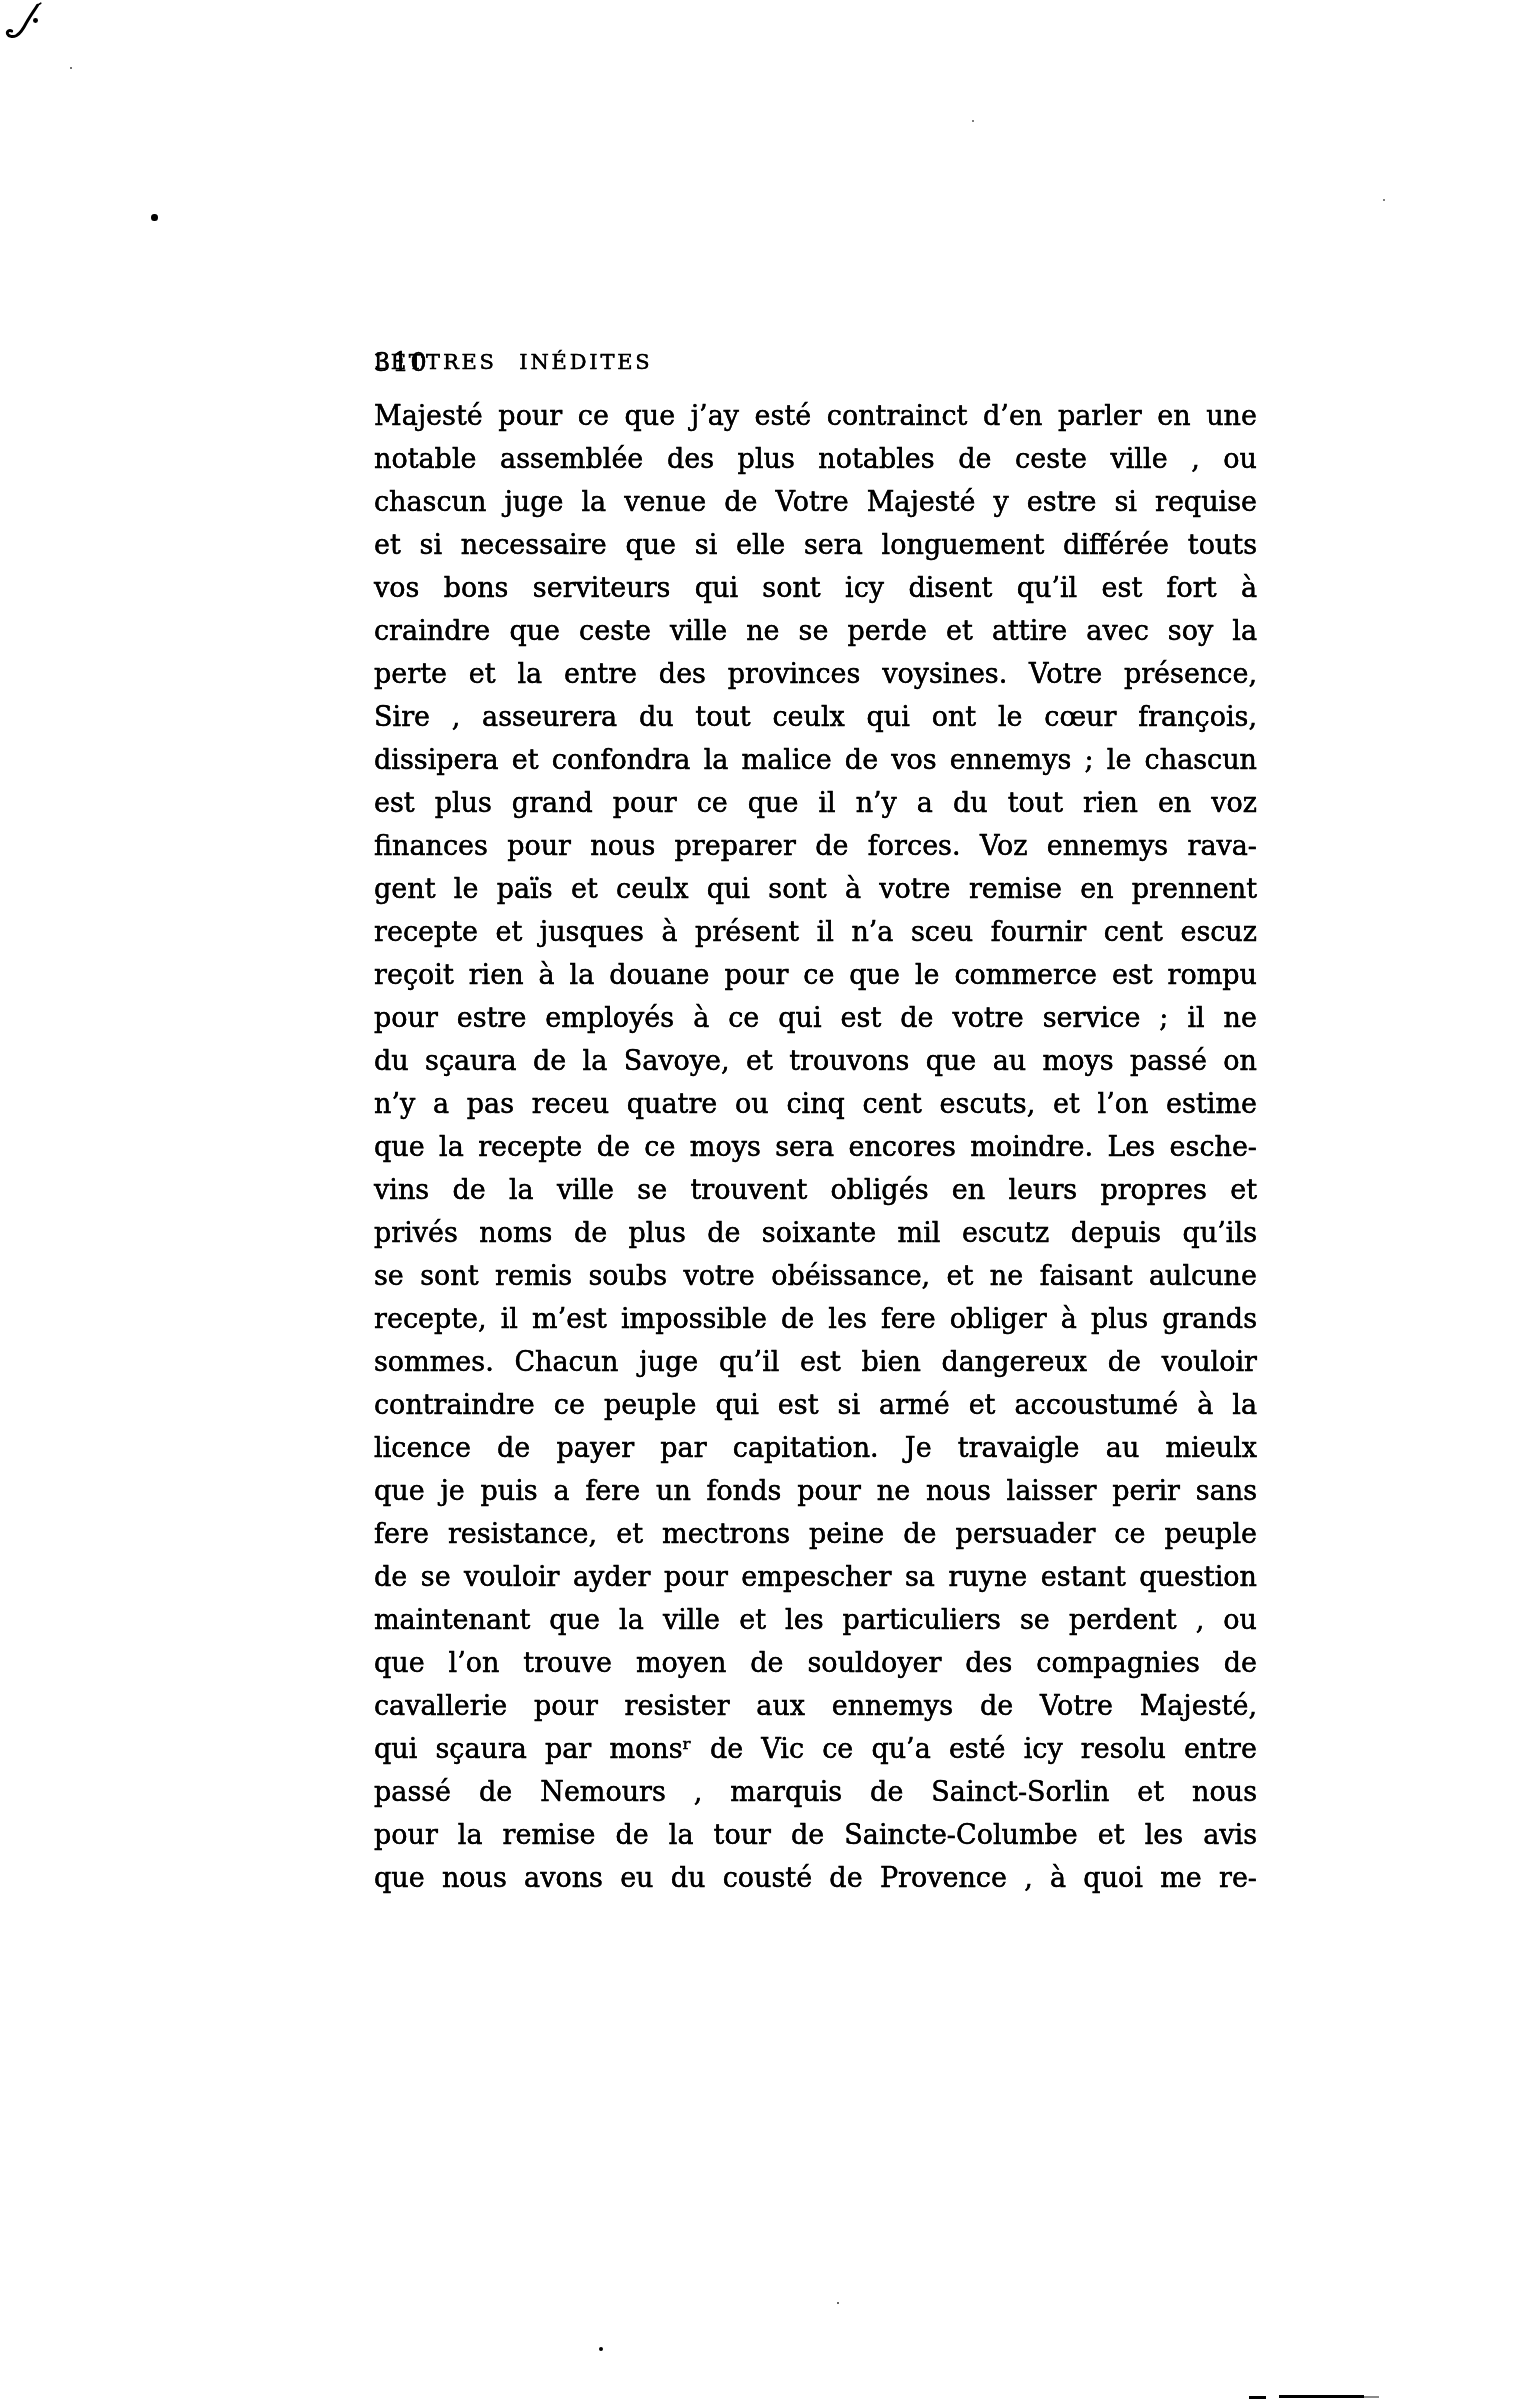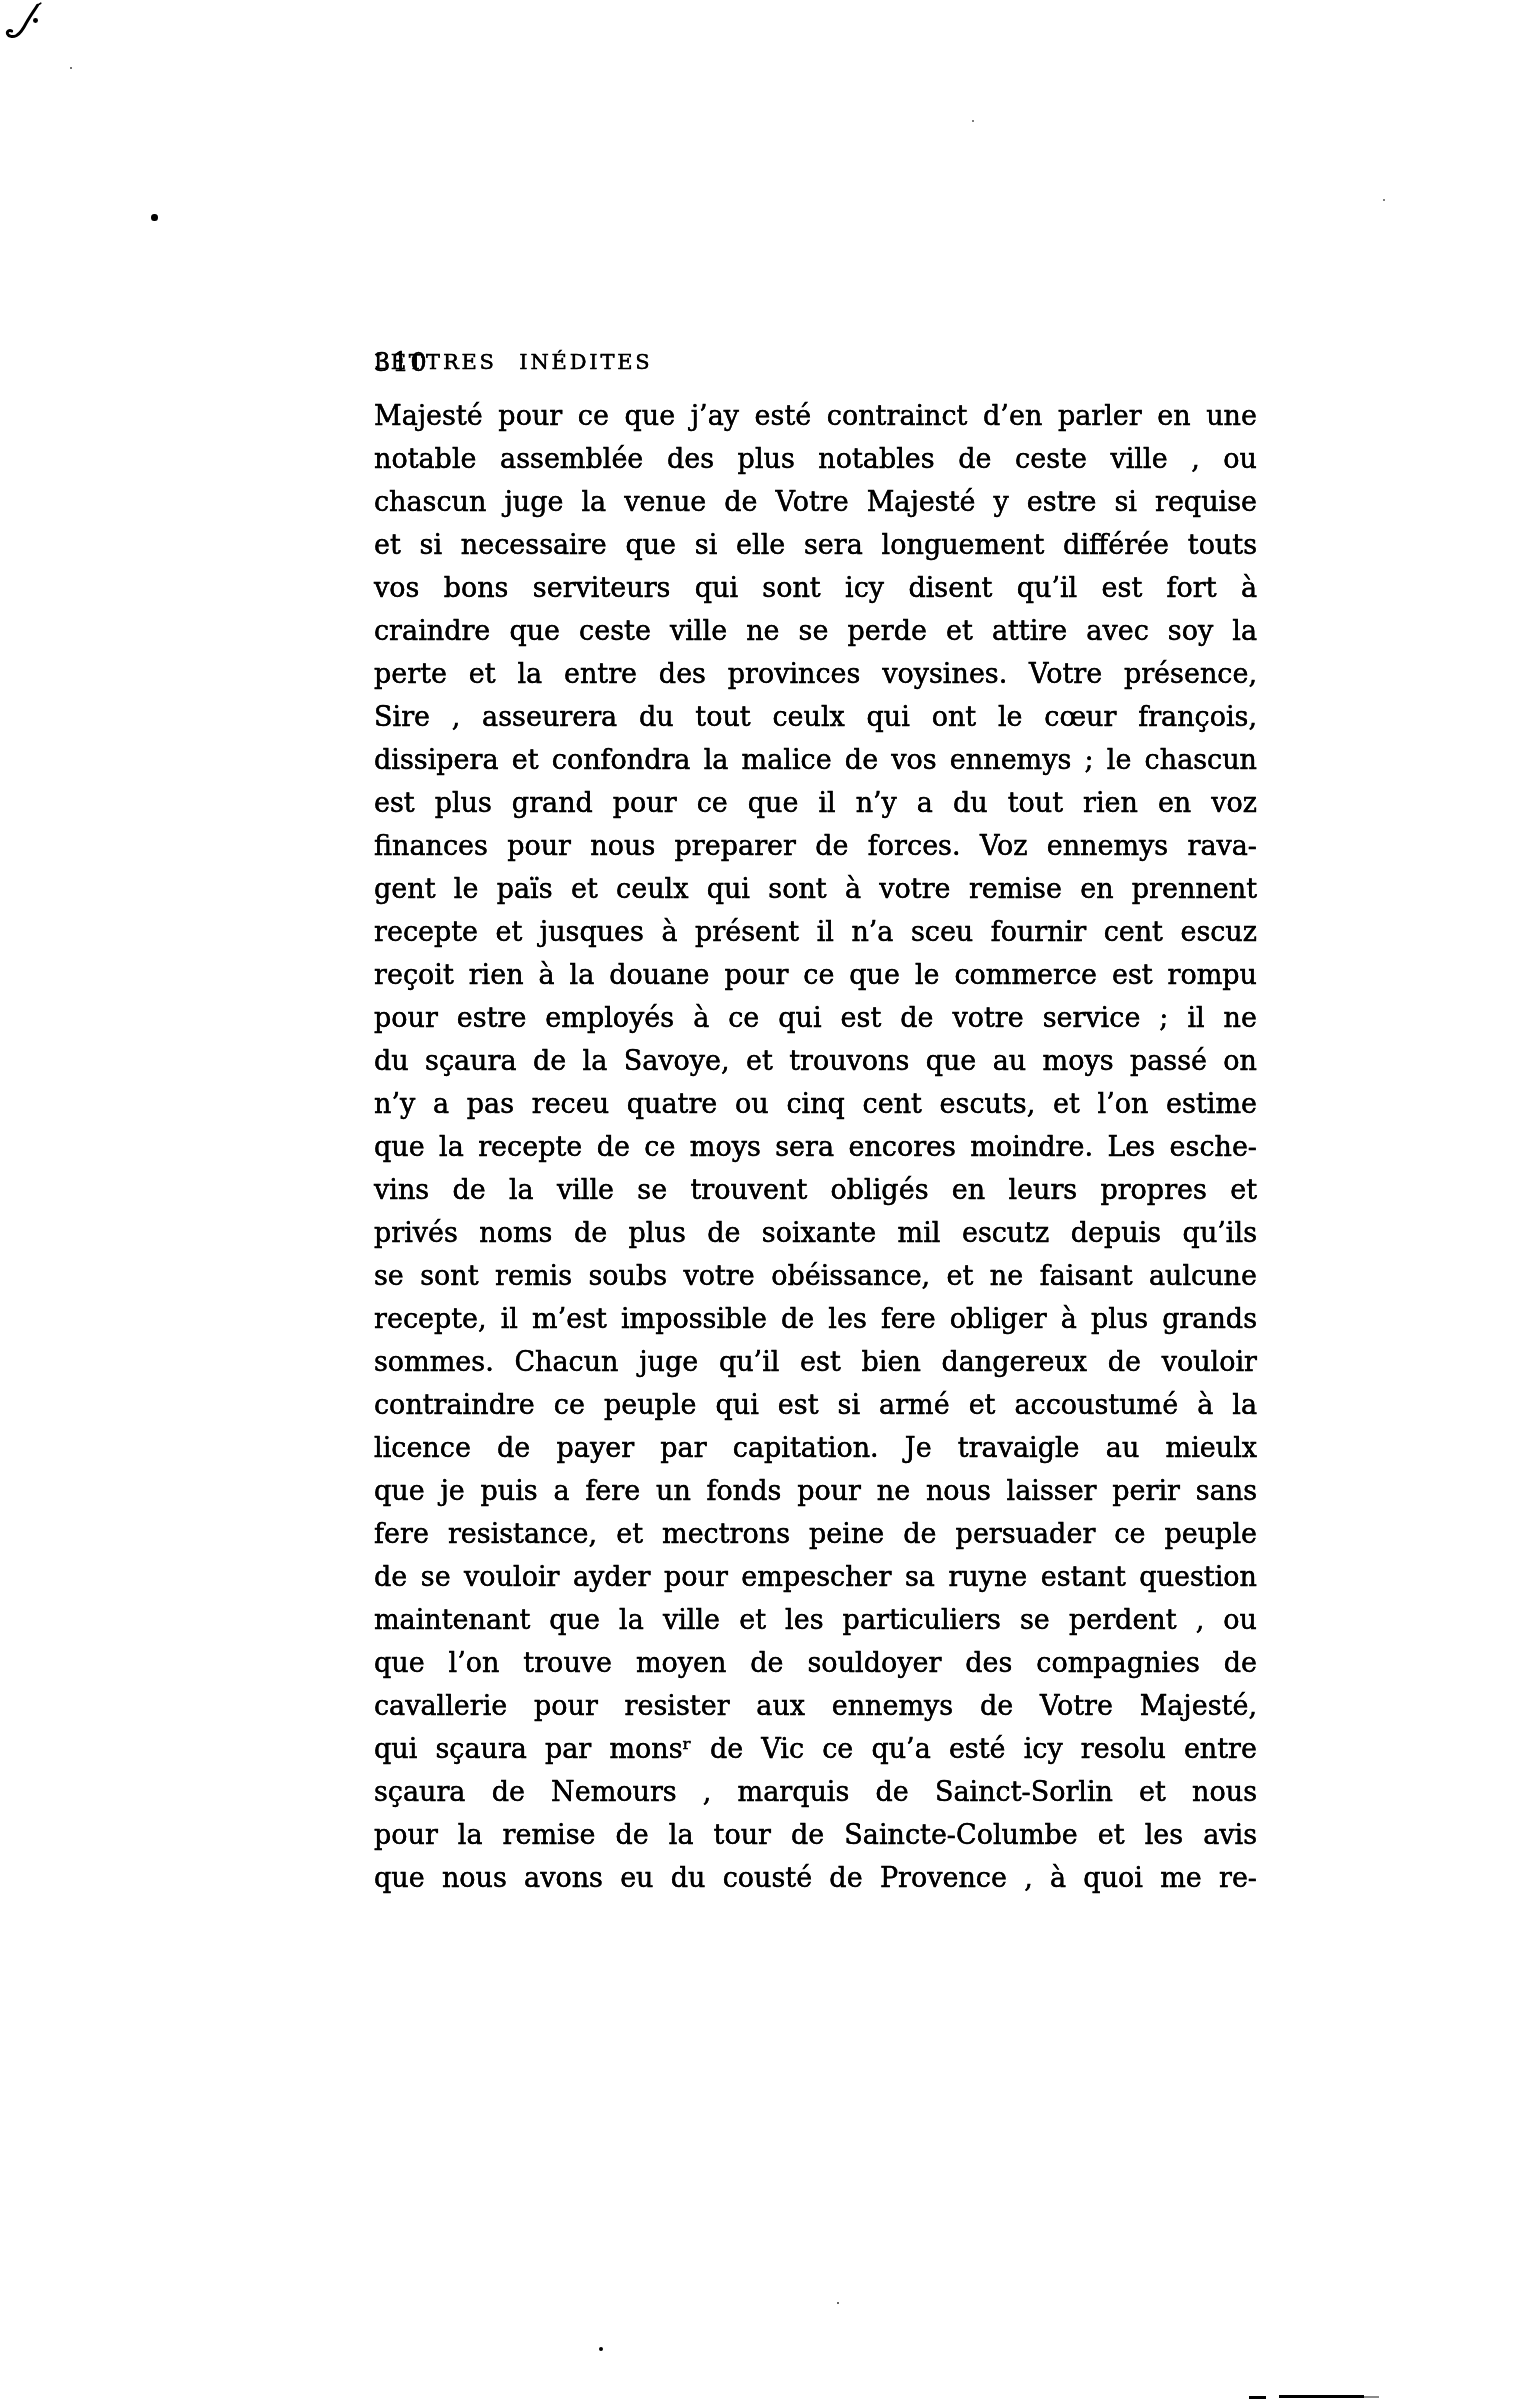--- a/index.html
+++ b/index.html
@@ -128,21 +128,21 @@
       <div class="line">sommes. Chacun juge qu’il est bien dangereux de vouloir</div>
       <div class="line">contraindre ce peuple qui est si armé et accoustumé à la</div>
       <div class="line">licence de payer par capitation. Je travaigle au mieulx</div>
       <div class="line">que je puis a fere un fonds pour ne nous laisser perir sans</div>
       <div class="line">fere resistance, et mectrons peine de persuader ce peuple</div>
       <div class="line">de se vouloir ayder pour empescher sa ruyne estant question</div>
       <div class="line">maintenant que la ville et les particuliers se perdent , ou</div>
       <div class="line">que l’on trouve moyen de souldoyer des compagnies de</div>
       <div class="line">cavallerie pour resister aux ennemys de Votre Majesté,</div>
       <div class="line">qui sçaura par monsʳ de Vic ce qu’a esté icy resolu entre</div>
-      <div class="line">sçaura de Nemours , marquis de Sainct-Sorlin et nous</div>
+      <div class="line">passé de Nemours , marquis de Sainct-Sorlin et nous</div>
       <div class="line">pour la remise de la tour de Saincte-Columbe et les avis</div>
       <div class="line">que nous avons eu du cousté de Provence , à quoi me re-</div>
     </div>
 
   <div class="artifact-line a1"></div>
   <div class="artifact-line a2"></div>
   <div class="artifact-line a3"></div>
 
 </div>
 

